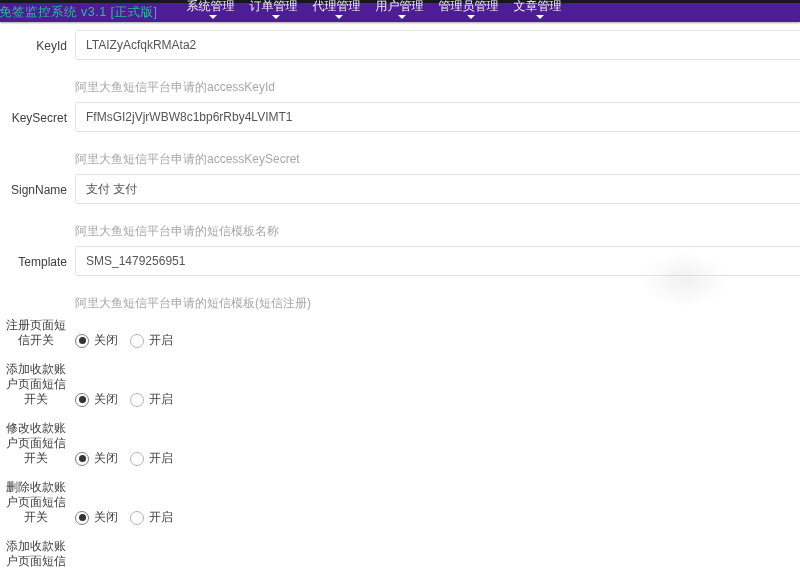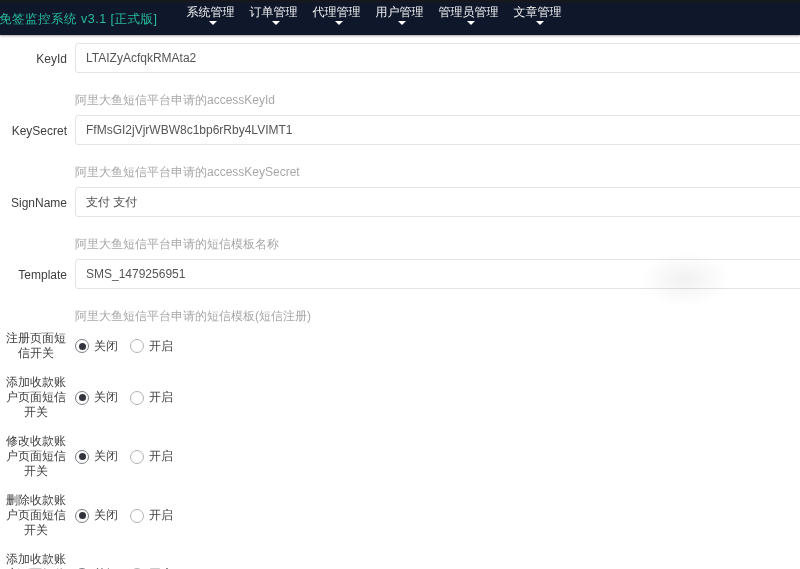--- a/index.html
+++ b/index.html
@@ -6,22 +6,22 @@
   html, body { margin: 0; padding: 0; }
   body {
     width: 800px; height: 569px; overflow: hidden;
     background: #ffffff;
     font-family: "Liberation Sans", sans-serif;
     position: relative;
   }
 
   
   .navbar {
-    height: 35px;
-    background: #0f172a;
+    height: 22px;
+    background: #4c1d95;
     border-top: 3px solid #15181e;
     box-shadow: 0 1px 2px rgba(0,0,0,0.35);
     display: flex;
     align-items: center;
     white-space: nowrap;
   }
   .brand {
     color: #26bd9b;
     font-size: 12.5px;
     margin-left: -1px;
@@ -88,21 +88,21 @@
   .help {
     margin-top: 19px;
     height: 14px;
     font-size: 12px;
     color: #a8a8a8;
   }
 
   
   .switch-block { margin-top: 5px; }
   .switch-row { margin-bottom: 14px; }
-  .radio-group { display: flex; align-items: center; padding-top: 0; }
+  .radio-group { display: flex; align-items: flex-end; padding-top: 0; }
   .radio-opt {
     display: flex;
     align-items: center;
     margin-right: 12px;
     font-size: 12px;
     color: #404040;
     cursor: pointer;
     line-height: 15px;
   }
   .radio {

